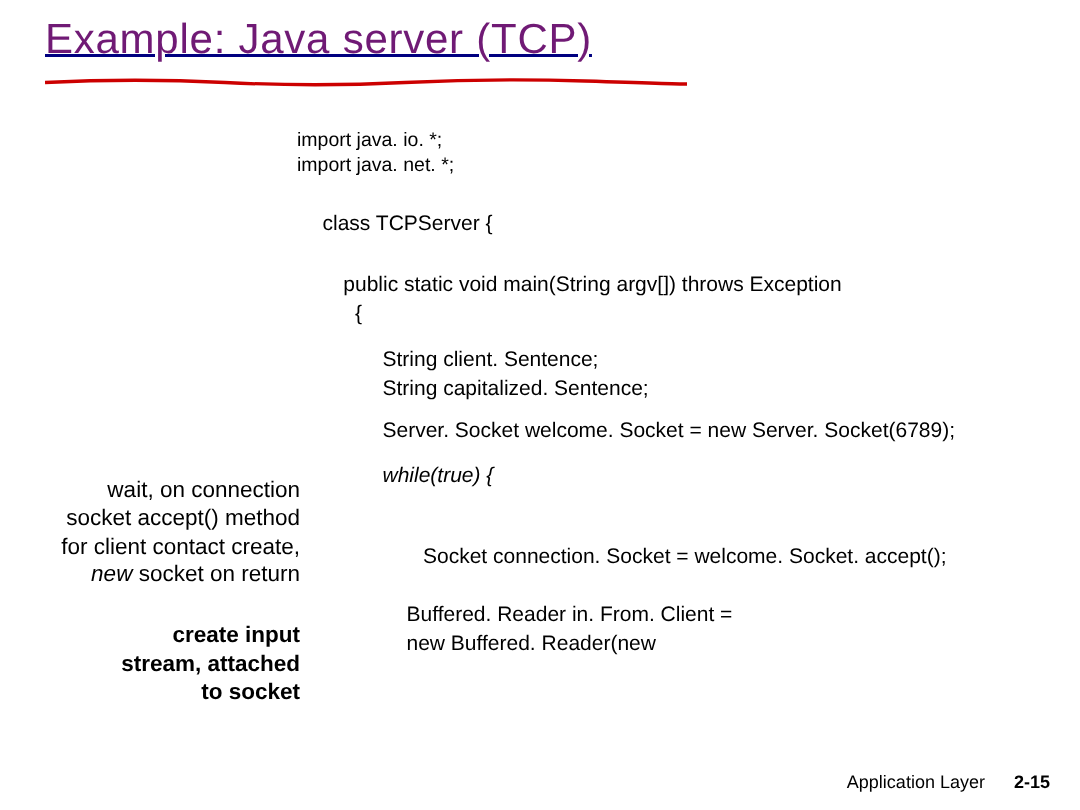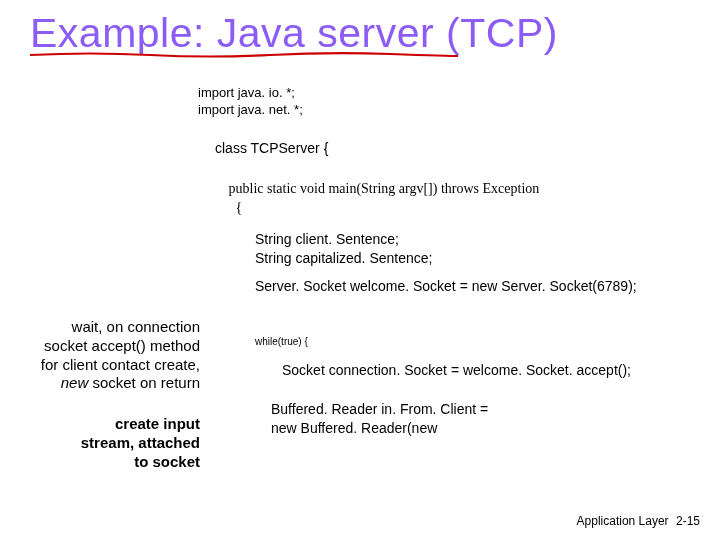--- a/index.html
+++ b/index.html
@@ -17,23 +17,24 @@
     width: 720px;
     height: 540px;
     box-sizing: border-box;
   }
   .title-wrap {
     position: absolute;
     left: 30px;
     top: 10px;
   }
   .title {
-    font-size: 41px;
+    font-size: 28px;
     font-weight: 400;
-    color: #8b5cf6;
+    color: #701a75;
+    text-decoration: underline;
     text-decoration-color: #000080;
     text-decoration-thickness: 2px;
     letter-spacing: 0.5px;
   }
   .red-underline {
     position: absolute;
     left: 30px;
     top: 52px;
     width: 428px;
     height: 4px;
@@ -52,41 +53,41 @@
     top: 140px;
     font-size: 14px;
   }
   .mainline {
     position: absolute;
     left: 225px;
     top: 180px;
     font-size: 14px;
     line-height: 1.35;
     white-space: pre;
-    font-family: Liberation Serif, serif;
   }
   .body1 {
     position: absolute;
     left: 255px;
     top: 218px;
     font-size: 14px;
     line-height: 1.35;
     margin-top: 12px;
   }
   .body2 {
     position: absolute;
     left: 255px;
     top: 278px;
     font-size: 14px;
   }
   .body3 {
     position: absolute;
     left: 255px;
-    top: 336px;
-    font-size: 10px;
+    top: 308px;
+    font-size: 14px;
+    font-style: italic;
   }
   .body4 {
     position: absolute;
     left: 282px;
     top: 362px;
     font-size: 14px;
   }
   .body5 {
     position: absolute;
     left: 271px;
@@ -104,21 +105,21 @@
   .anno .ital { font-style: italic; }
   .anno1 { right: 520px; top: 237px; width: 180px; }
   .anno2 { right: 520px; top: 318px; width: 200px; }
   .anno3 { right: 520px; top: 415px; width: 180px; }
   .footer {
     position: absolute;
     right: 20px;
     bottom: 12px;
     font-size: 12px;
   }
-  .footer .pg { margin-left: 4px; }
+  .footer .pg { margin-left: 16px; font-weight: bold; }
 </style>
 </head>
 <body>
 
 <div class="slide">
 
   <div class="title-wrap">
     <span class="title">Example: Java server (TCP)</span>
   </div>
 

